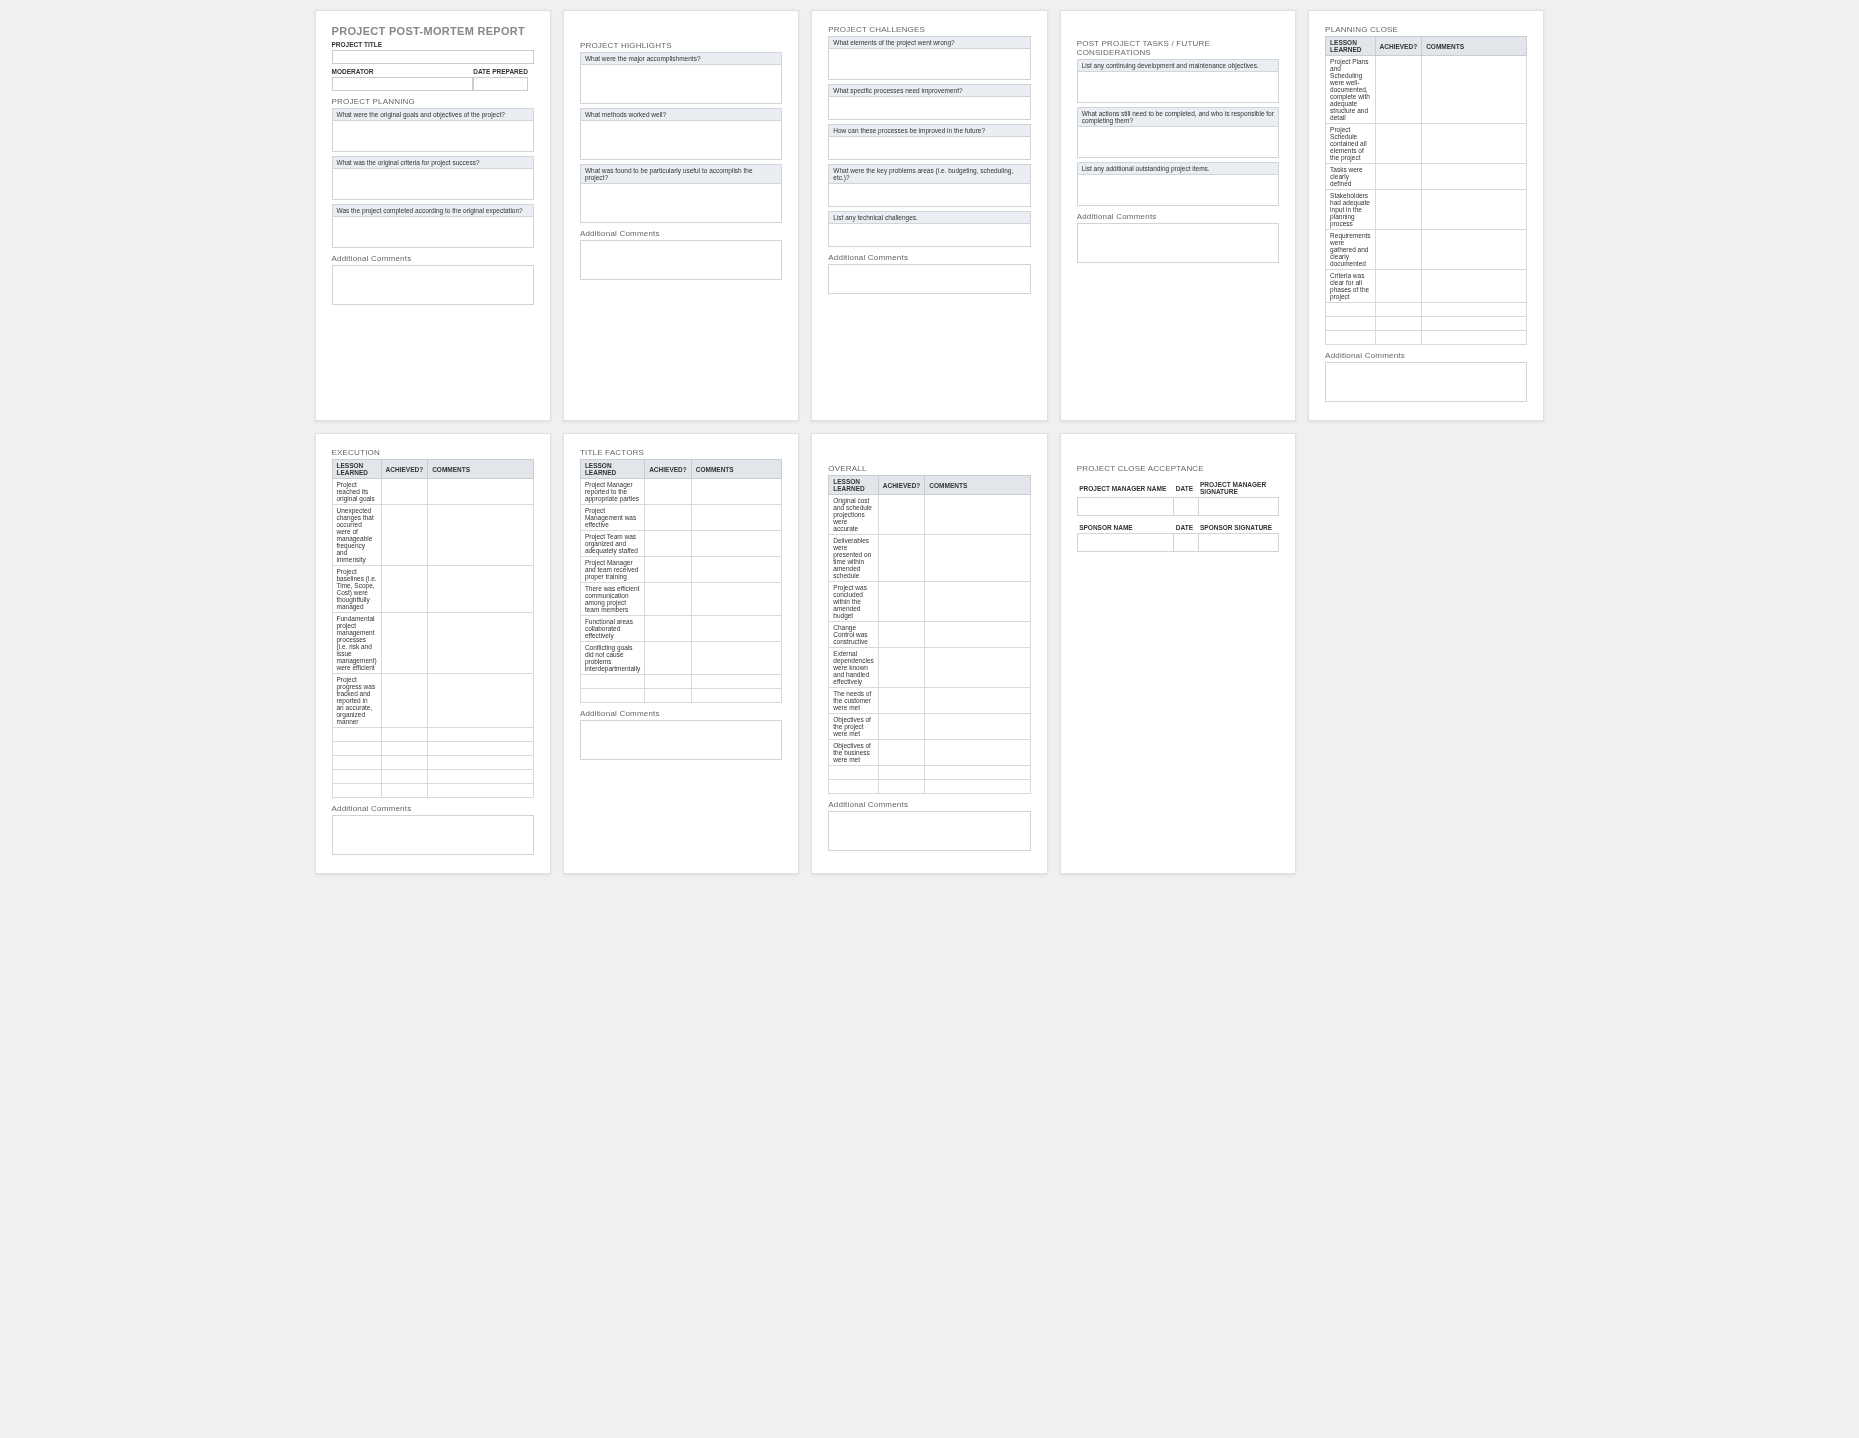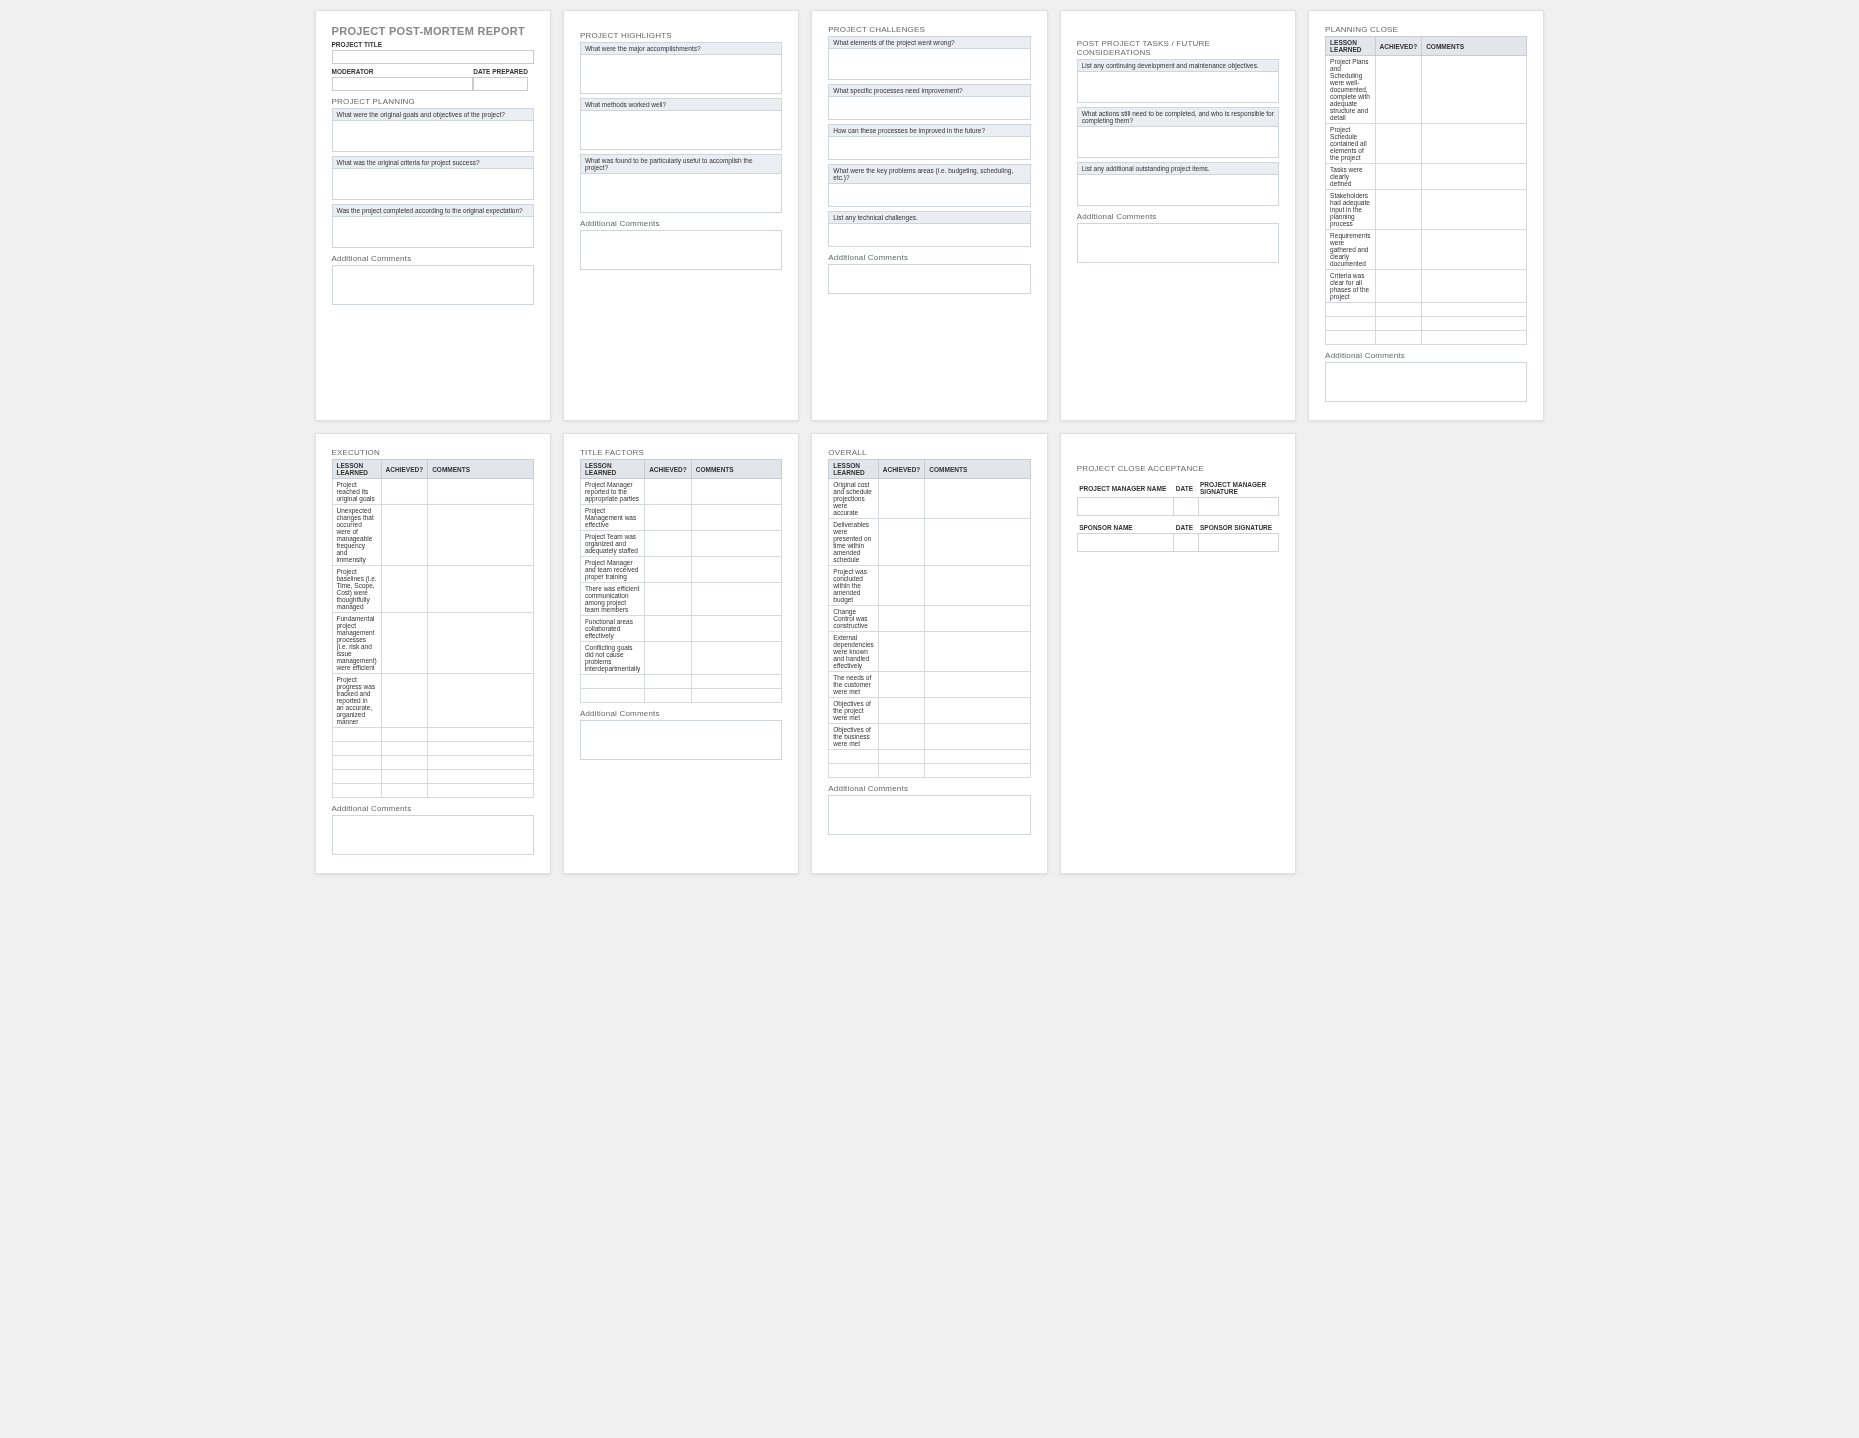--- a/index.html
+++ b/index.html
@@ -153,21 +153,21 @@
       </div>
     <div class="q-block">
         <div class="q-head">Was the project completed according to the original expectation?</div>
         <div class="q-body"></div>
       </div>
     <div class="section-title">Additional Comments</div>
     <div class="comments-box"></div>
   </div>
 
   <div class="card">
-    <div class="section-title" style="margin-top:6px">PROJECT HIGHLIGHTS</div>
+    <div class="section-title" style="margin-top:16px">PROJECT HIGHLIGHTS</div>
     <div class="q-block">
         <div class="q-head">What were the major accomplishments?</div>
         <div class="q-body tall"></div>
       </div>
     <div class="q-block">
         <div class="q-head">What methods worked well?</div>
         <div class="q-body tall"></div>
       </div>
     <div class="q-block">
         <div class="q-head">What was found to be particularly useful to accomplish the project?</div>
@@ -406,21 +406,21 @@
             <td class="ach"></td>
             <td class="com"></td>
           </tr>
         </tbody>
     </table>
     <div class="section-title">Additional Comments</div>
     <div class="comments-box"></div>
   </div>
 
   <div class="card">
-    <div class="section-title" style="margin-top:0">OVERALL</div>
+    <div class="section-title" style="margin-top:16px">OVERALL</div>
     <table class="lesson">
       <thead>
           <tr>
         <th>LESSON LEARNED</th>
         <th class="ach">ACHIEVED?</th>
         <th class="com">COMMENTS</th>
       </tr>
         </thead>
       <tbody>
           <tr>

